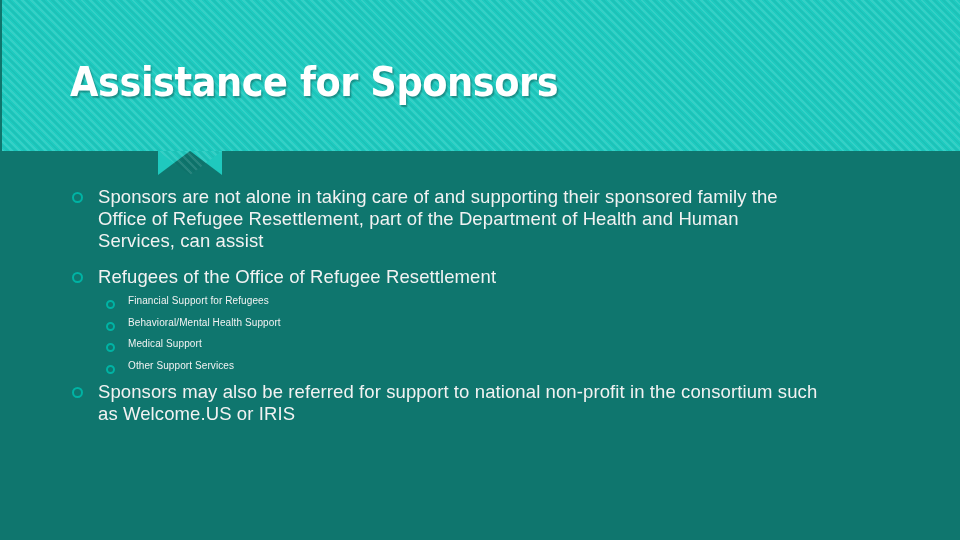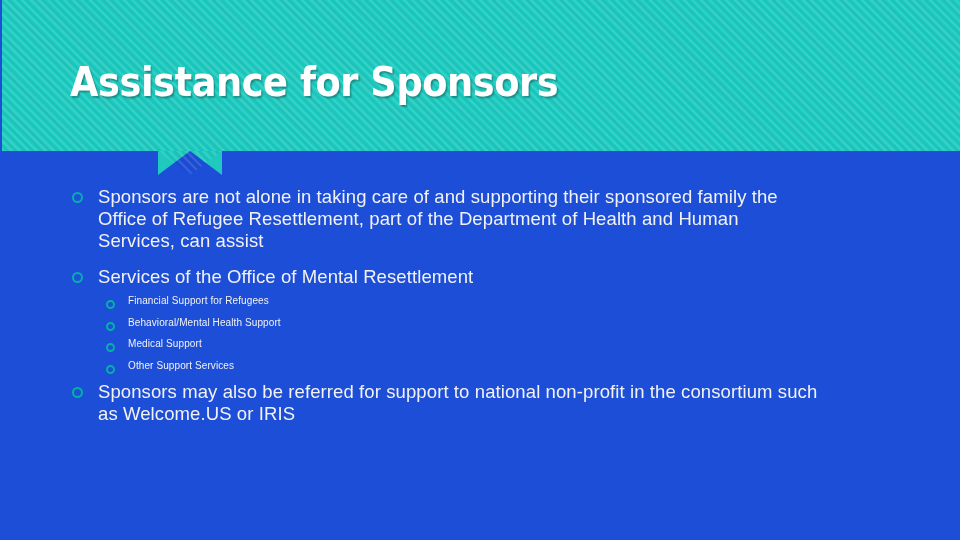--- a/index.html
+++ b/index.html
@@ -4,21 +4,21 @@
 <style>
   html, body {
     margin: 0;
     padding: 0;
     background: #1f1f1f;
   }
   .slide {
     position: relative;
     width: 960px;
     height: 540px;
-    background: #1d4ed8;
+    background: #0f766e;
     overflow: hidden;
     font-family: "Liberation Sans", sans-serif;
     text-decoration: underline;
   }
 
   
   .banner {
     position: absolute;
     left: 2px;
     top: 0;
@@ -161,21 +161,21 @@
 
     <div class="bullet">
       <span class="marker"></span>
       <span class="text">Sponsors are not alone in taking care of and supporting their sponsored family the Office of Refugee Resettlement, part of the Department of Health and Human Services, can assist</span>
     </div>
 
     <div class="spacer-8"></div>
 
     <div class="bullet">
       <span class="marker"></span>
-      <span class="text">Services of the Office of Mental Resettlement</span>
+      <span class="text">Refugees of the Office of Refugee Resettlement</span>
     </div>
 
     <div class="group-sub">
       <div class="subbullet">
         <span class="marker"></span>
         <span class="text">Financial Support for Refugees</span>
       </div>
       <div class="subbullet">
         <span class="marker"></span>
         <span class="text">Behavioral/Mental Health Support</span>

